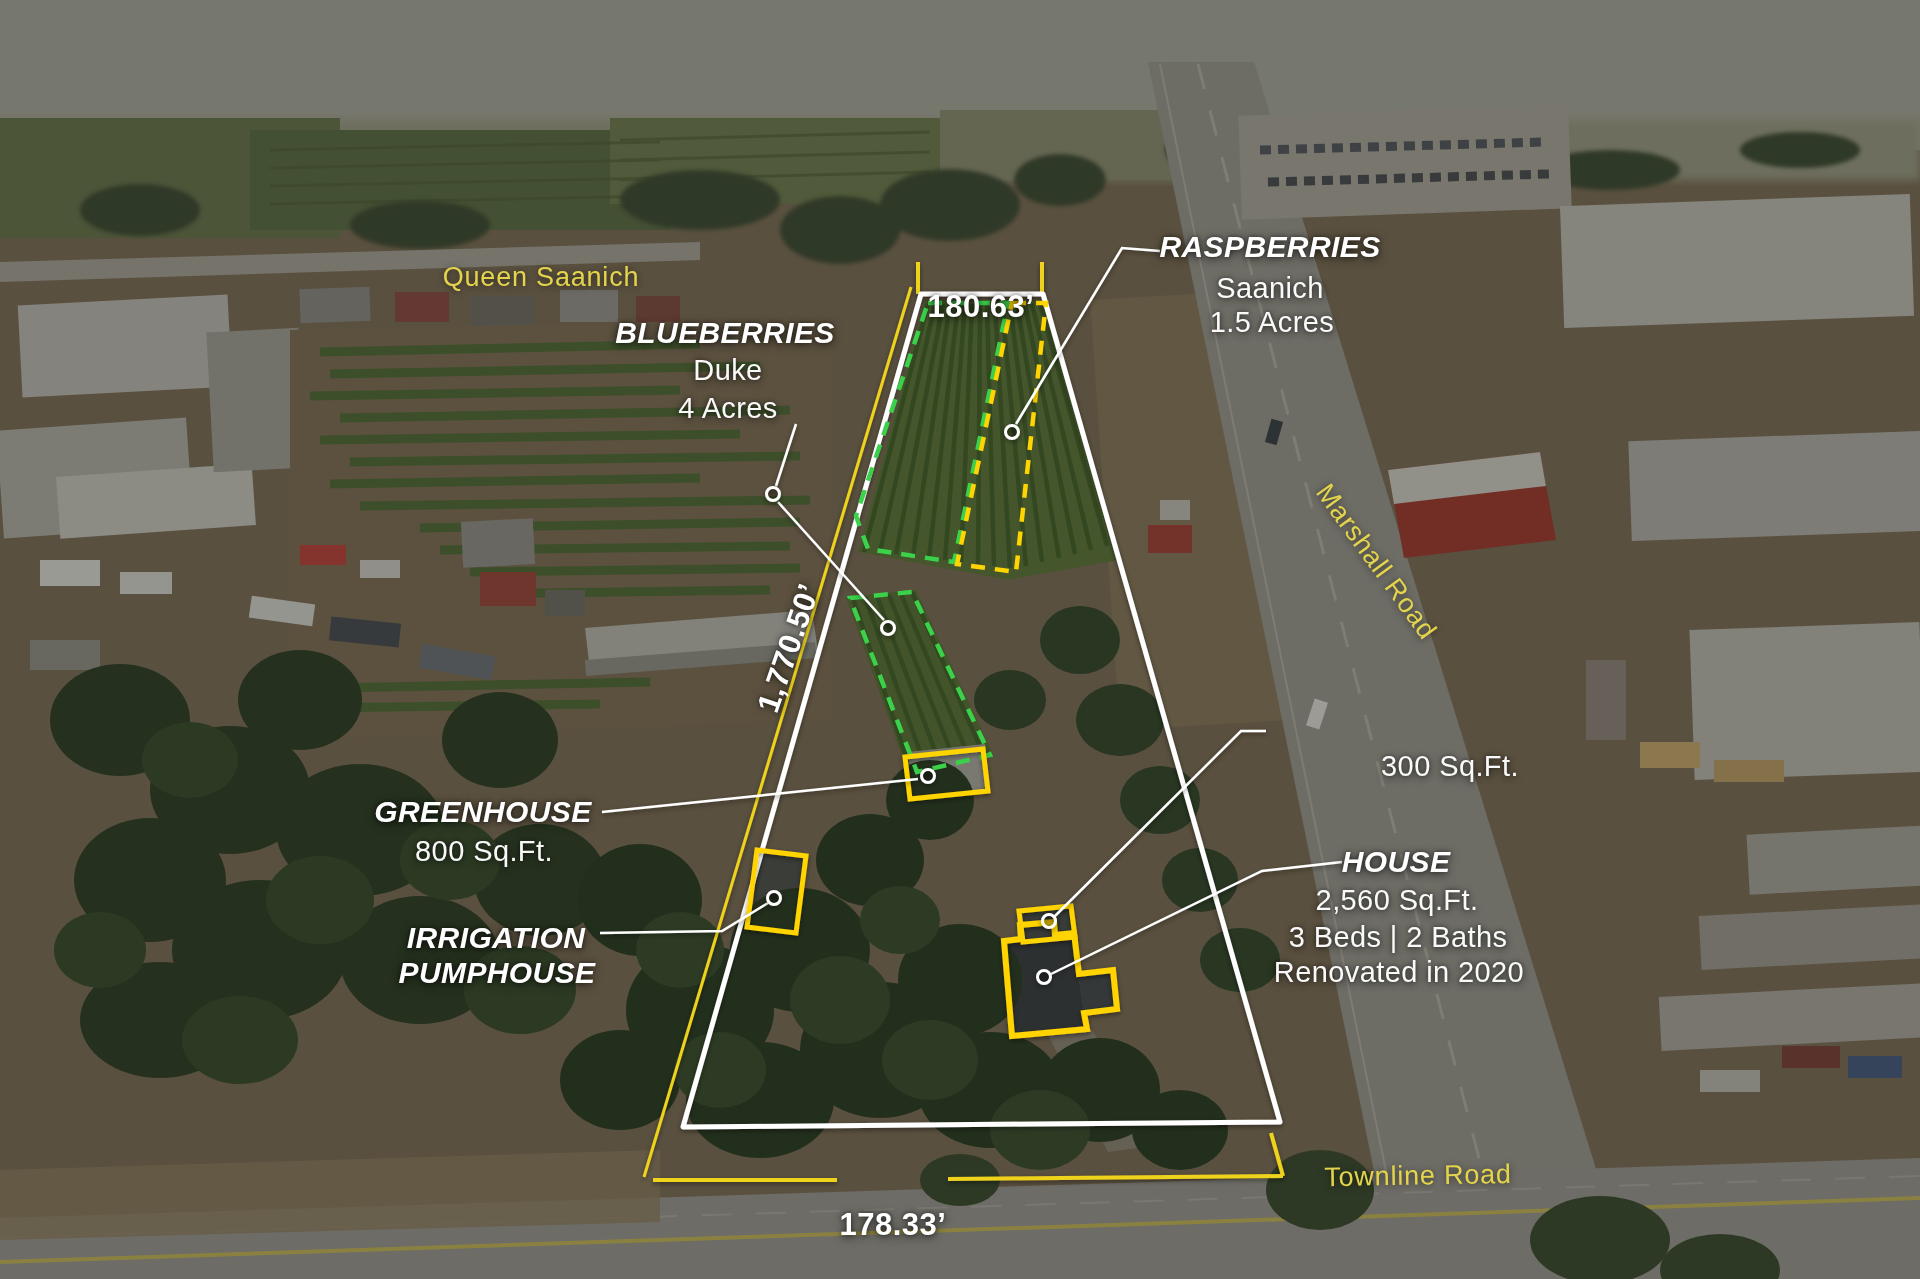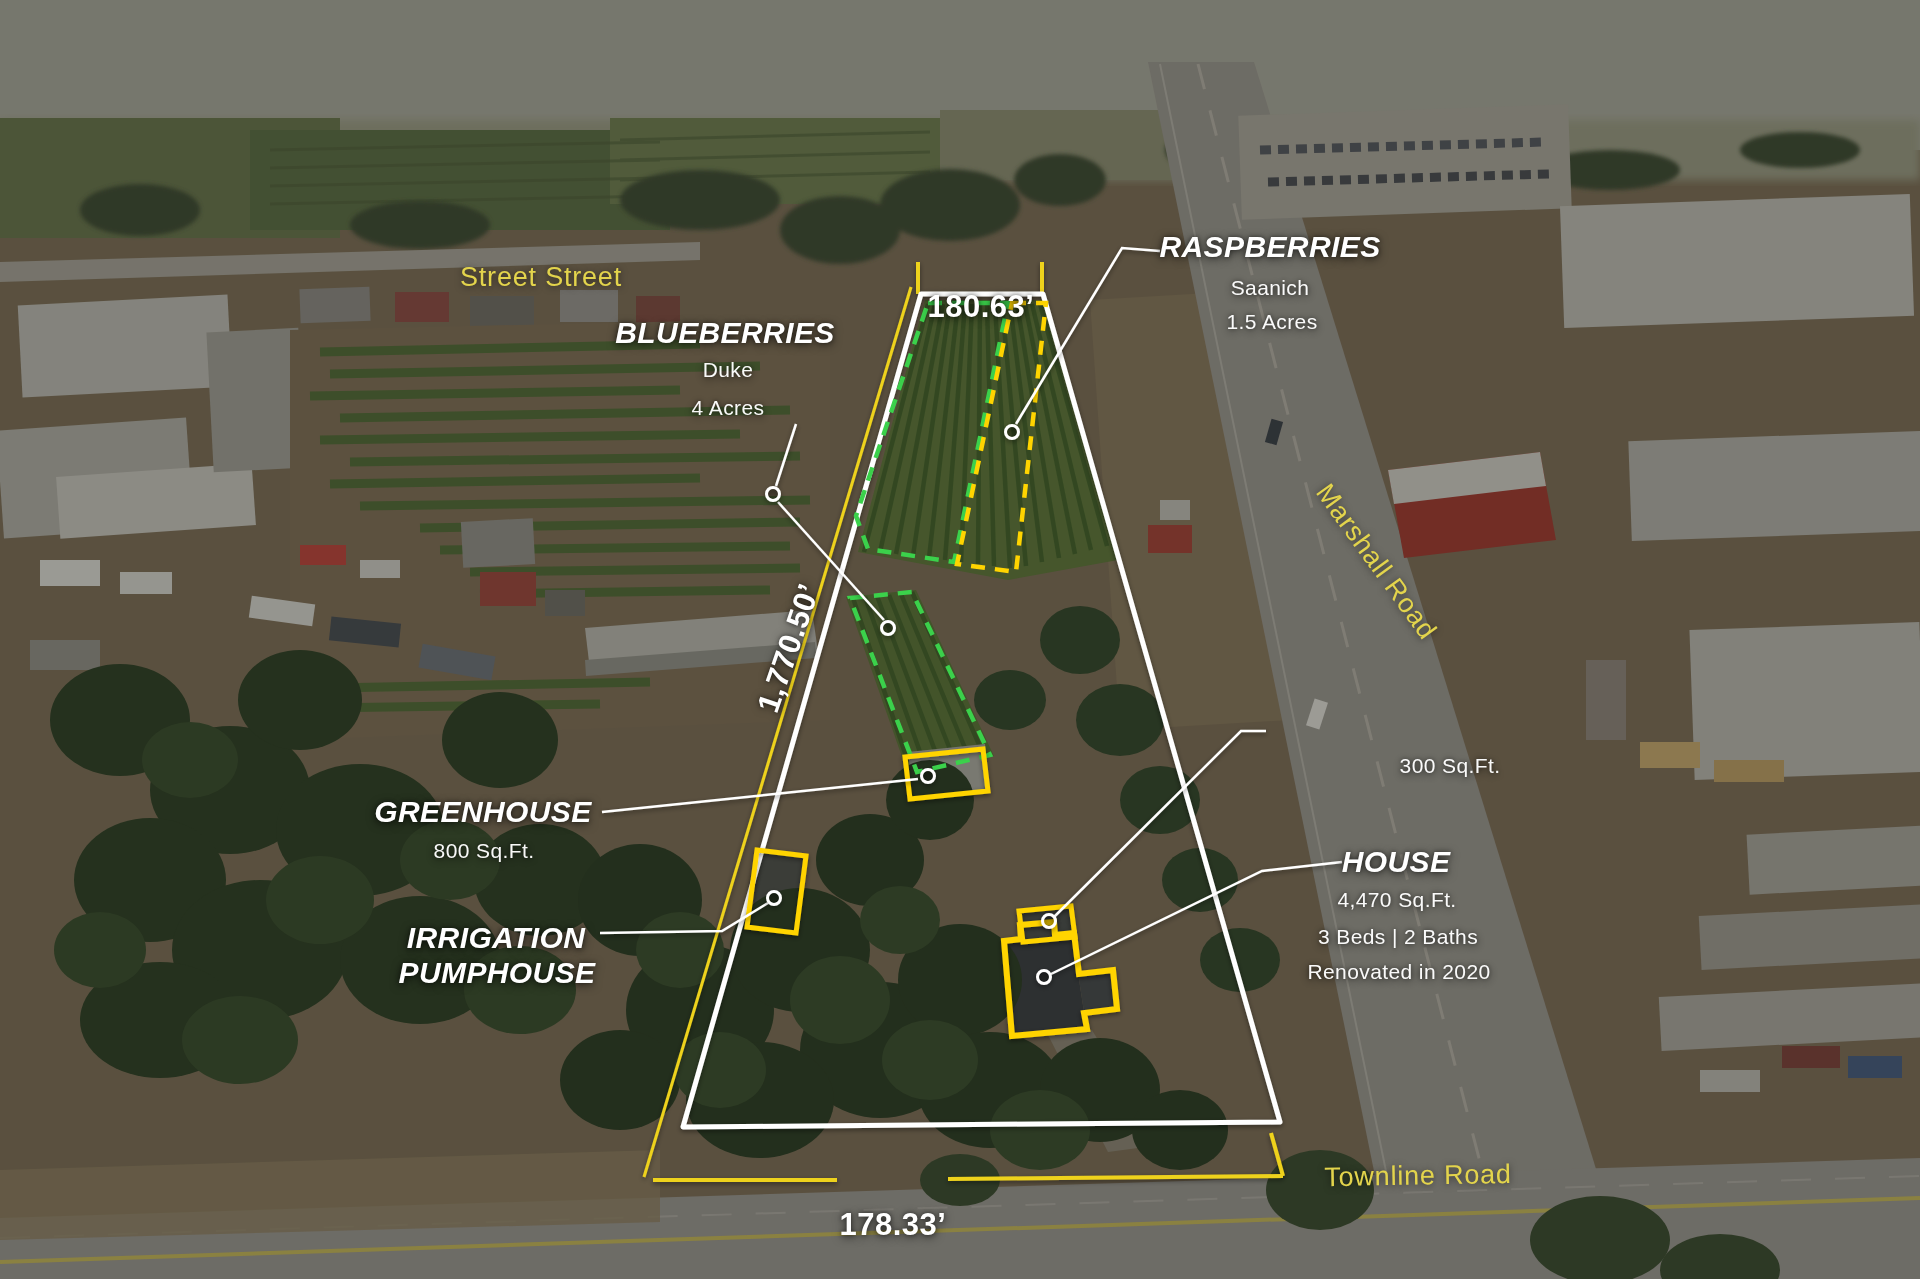--- a/index.html
+++ b/index.html
@@ -8,21 +8,21 @@
     background:#74654f;font-family:"Liberation Sans",sans-serif;
   }
   .stage svg{position:absolute;left:0;top:0;}
   .lbl{
     position:absolute;transform:translate(-50%,-50%);
     color:#ffffff;white-space:nowrap;text-align:center;
     text-shadow:0 2px 10px rgba(0,0,0,.65),0 0 4px rgba(0,0,0,.45);
     z-index:5;
   }
   .ttl{font-weight:700;font-size:30px;letter-spacing:.4px;font-style:italic;}
-  .sub{font-weight:300;font-size:21px;opacity:.97;letter-spacing:.4px;}
+  .sub{font-weight:300;font-size:29px;opacity:.97;letter-spacing:.4px;}
   .dim{font-weight:700;font-size:31px;letter-spacing:.5px;}
   .street{
     color:#e3d44c;font-weight:300;font-size:27px;letter-spacing:.8px;
     text-shadow:0 1px 7px rgba(0,0,0,.55);
   }
   
   .p-dimtop{left:981px;top:272px;margin-top:35px;}
   .p-rasp1{left:1270px;top:247px;}
   .p-rasp2{left:1270px;top:288px;}
   .p-rasp3{left:1272px;top:322px;}
@@ -327,39 +327,39 @@
       <circle cx="1044" cy="977" r="6.5"></circle>
     </g>
   </svg>
 
   <div class="lbl dim p-dimtop">180.63’</div>
 
   <div class="lbl ttl p-rasp1">RASPBERRIES</div>
   <div class="lbl sub p-rasp2">Saanich</div>
   <div class="lbl sub p-rasp3">1.5 Acres</div>
 
-  <div class="lbl street p-queen">Street Street</div>
+  <div class="lbl street p-queen">Queen Saanich</div>
 
   <div class="lbl ttl p-blue1">BLUEBERRIES</div>
   <div class="lbl sub p-blue2">Duke</div>
   <div class="lbl sub p-blue3">4 Acres</div>
 
   <div class="lbl street p-marshall">Marshall Road</div>
 
   <div class="lbl dim p-dimleft">1,770.50’</div>
 
   <div class="lbl ttl p-grn1">GREENHOUSE</div>
   <div class="lbl sub p-grn2">800 Sq.Ft.</div>
 
   <div class="lbl ttl p-pump1">IRRIGATION</div>
   <div class="lbl ttl p-pump2">PUMPHOUSE</div>
 
   <div class="lbl sub p-gar2">300 Sq.Ft.</div>
 
   <div class="lbl ttl p-hse1">HOUSE</div>
-  <div class="lbl sub p-hse2">4,470 Sq.Ft.</div>
+  <div class="lbl sub p-hse2">2,560 Sq.Ft.</div>
   <div class="lbl sub p-hse3">3 Beds | 2 Baths</div>
   <div class="lbl sub p-hse4">Renovated in 2020</div>
 
   <div class="lbl dim p-dimbot">178.33’</div>
   <div class="lbl street p-townline">Townline Road</div>
 
 </div>
 
 </body></html>

